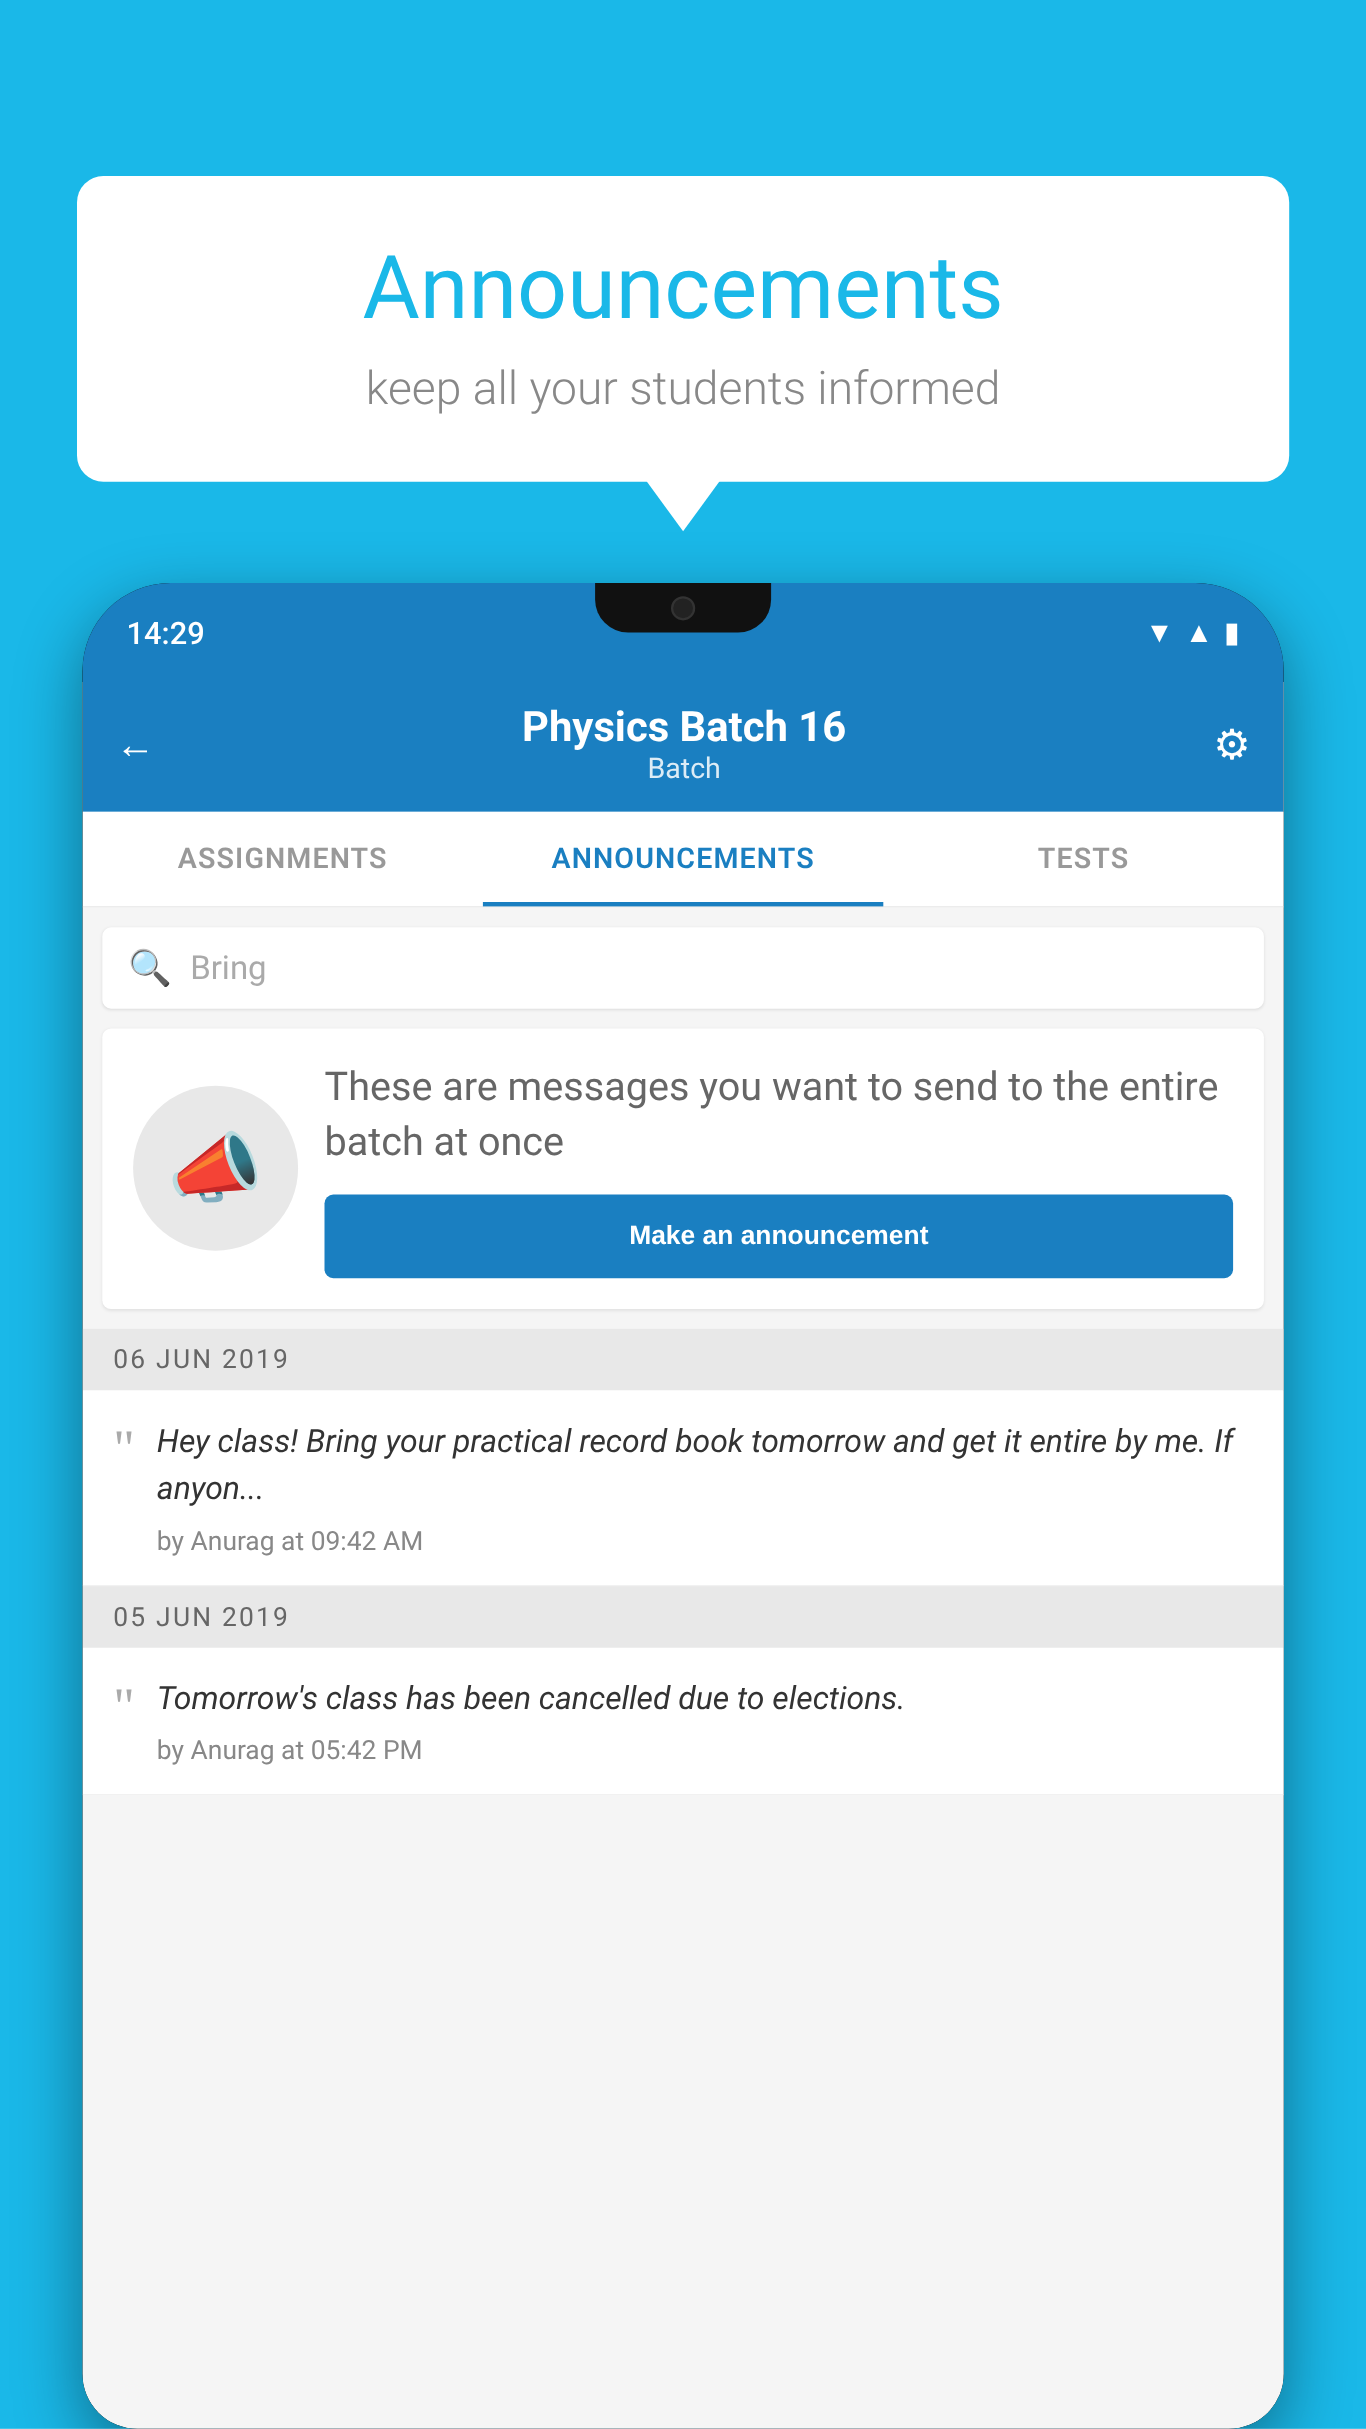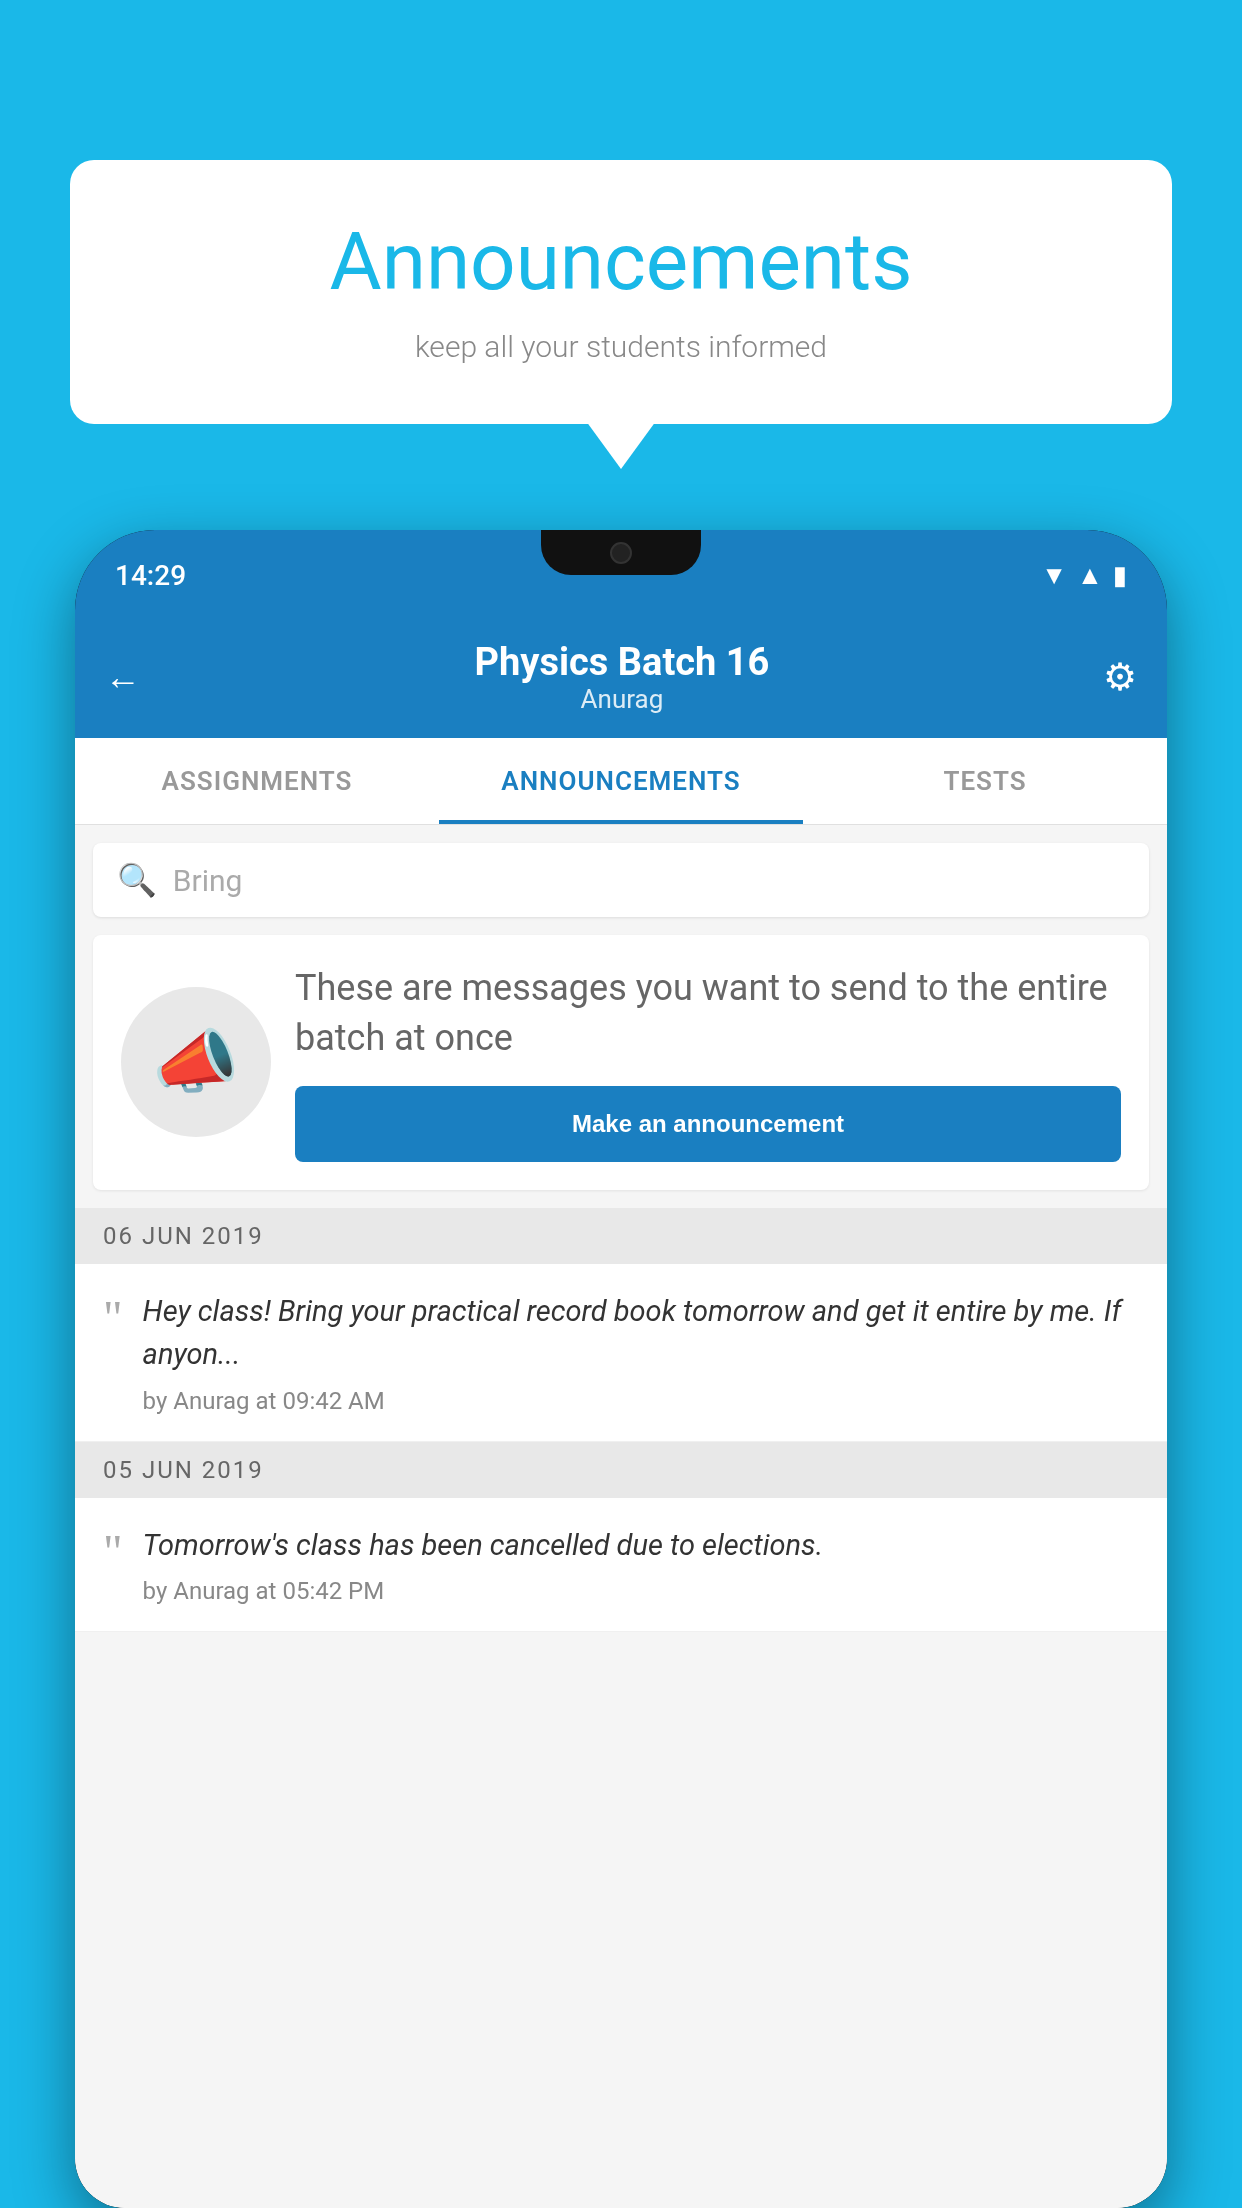--- a/index.html
+++ b/index.html
@@ -41,21 +41,21 @@
     }
 
     .speech-bubble-title {
       font-size: 80px;
       font-weight: 400;
       color: #1ab8e8;
       margin-bottom: 20px;
     }
 
     .speech-bubble-subtitle {
-      font-size: 30px;
+      font-size: 42px;
       color: #888;
       font-weight: 300;
     }
 
     
     .phone-frame {
       position: absolute;
       top: 530px;
       left: 75px;
       right: 75px;
@@ -352,21 +352,21 @@
       <div class="phone-camera"></div>
     </div>
   </div>
 
   <div class="phone-inner">
 
     <div class="app-header">
       <span class="back-arrow">←</span>
       <div class="header-title-group">
         <div class="header-title">Physics Batch 16</div>
-        <div class="header-subtitle">Anurag</div>
+        <div class="header-subtitle">Batch</div>
       </div>
       <span class="gear-icon">⚙</span>
     </div>
 
     <div class="tabs-container">
       <div class="tab">
         <span>ASSIGNMENTS</span>
       </div>
       <div class="tab active">
         <span>ANNOUNCEMENTS</span>

